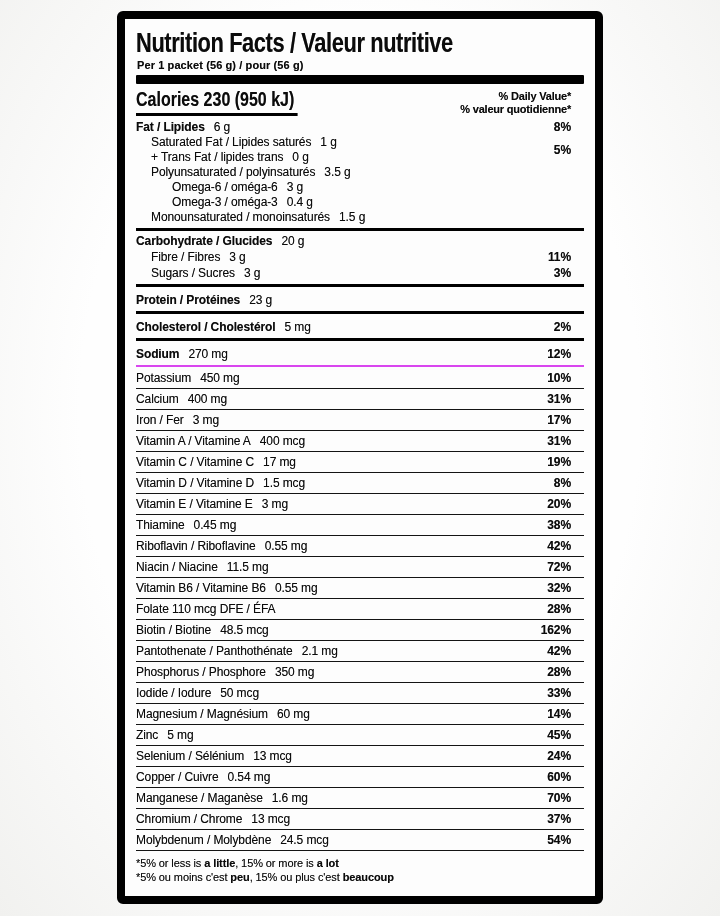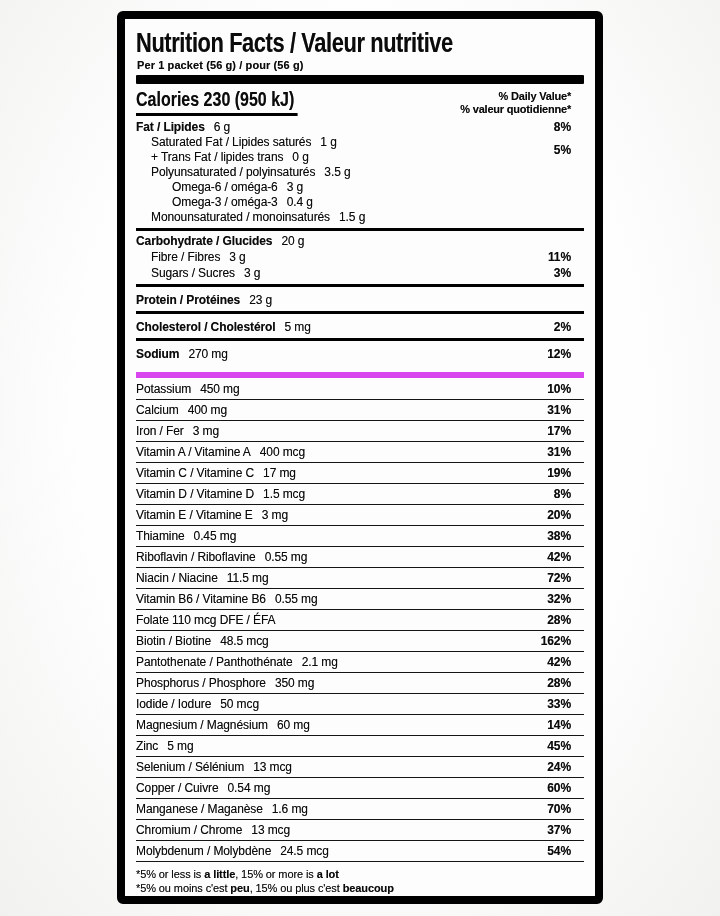--- a/index.html
+++ b/index.html
@@ -56,21 +56,21 @@
   .row.bold .nm{font-weight:bold;}
   .dv{font-weight:bold;padding-right:13px;}
   .ind1{padding-left:15px;}
   .ind2{padding-left:36px;}
   .fat{line-height:15px;}
   .tight{line-height:16px;}
   .head{padding:3px 0 3px 0;line-height:16px;}
   .micro{padding:3px 0 2px 0;line-height:15px;}
   .sep-thin{border-bottom:1.6px solid #141414;}
   .sep-medium{border-bottom:3px solid #000;padding-bottom:3px;margin-bottom:2px;}
-  .sep-thick{border-bottom:6px solid #d946ef;padding-bottom:10px;margin-bottom:1px;}
+  .sep-thick{border-bottom:2px solid #d946ef;padding-bottom:3px;margin-bottom:1px;}
   
   .footnotes{margin-top:6px;font-size:11px;line-height:13.5px;letter-spacing:-0.1px;}
   .fn b{font-weight:bold;}
 </style>
 </head>
 <body>
 
 <div class="nf-label">
   <h1 class="nf-title">Nutrition Facts / Valeur nutritive</h1>
   <div class="serving">Per 1 packet (56 g) / pour (56 g)</div>

